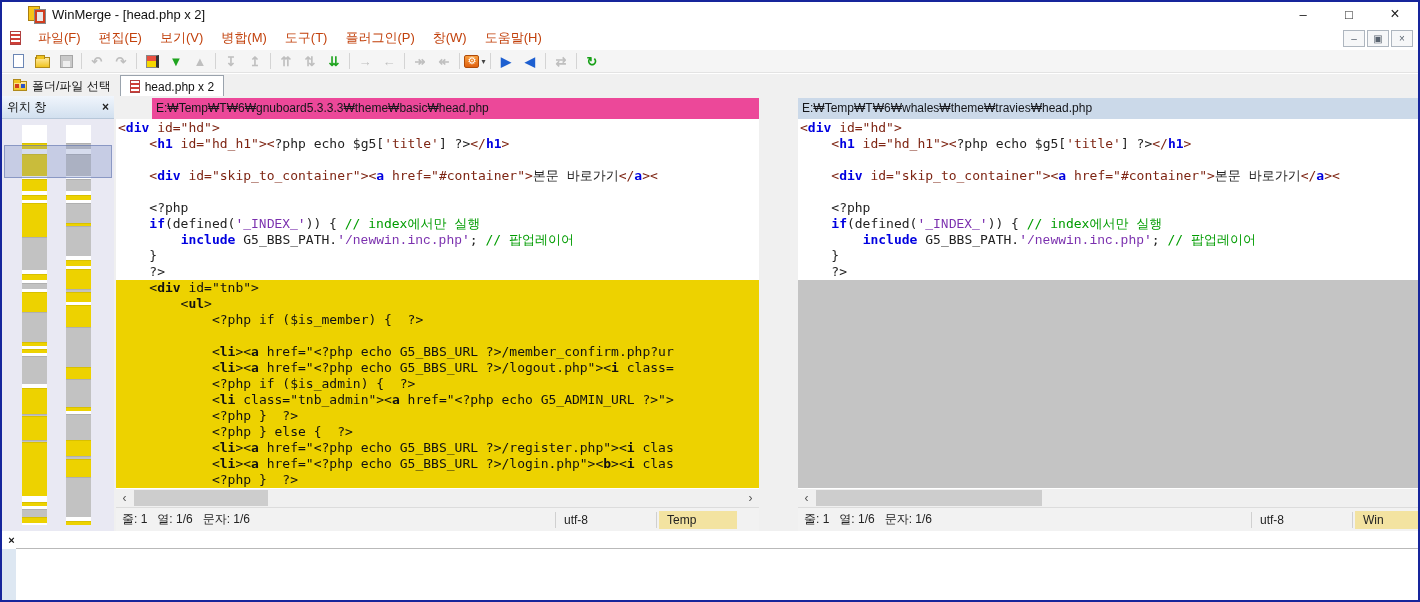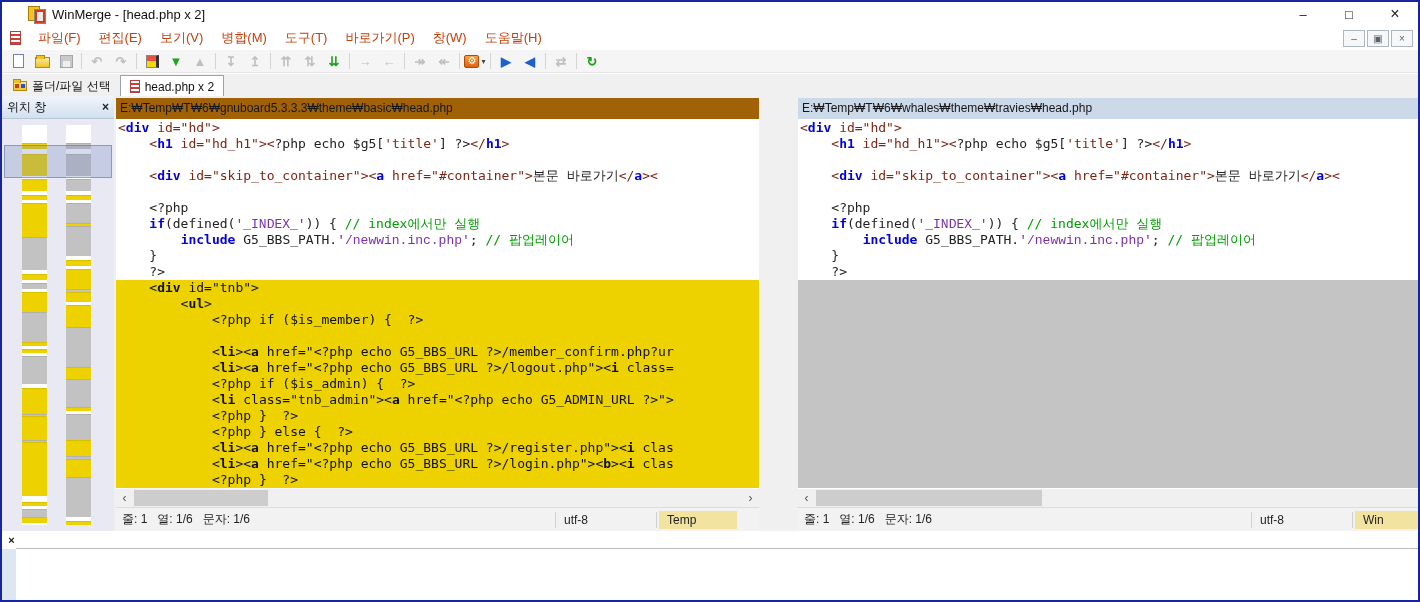--- a/index.html
+++ b/index.html
@@ -61,21 +61,21 @@
   .band { width:100%; }
   .band-y { background:#edd200; border-top:1px solid #d8c000; }
   .band-g { background:#c2c2c2; border-top:1px solid #b0b0b0; }
   .band-w { background:#ffffff; }
   .loc-viewport { position:absolute; left:2px; right:2px; top:26px; height:33px; background:rgba(120,140,195,.30); border:1px solid rgba(90,110,170,.55); }
   
   .pane { position:absolute; top:96px; height:433px; }
   .pane-left { left:114px; width:643px; }
   .pane-right { left:796px; width:657px; }
   .pathhdr { height:21px; font-size:12px; padding:3px 4px 0 4px; white-space:nowrap; overflow:hidden; color:#15161a; }
-  .pane-left .pathhdr { background:#a16207; }
+  .pane-left .pathhdr { background:#ec4899;margin-left:36px; }
   .pane-right .pathhdr { background:#cbd9e9; }
   .code { position:absolute; left:0; top:21px; height:370px; background:#fff; overflow:hidden;
     font-family:"DejaVu Sans Mono","Liberation Mono",monospace; font-size:13px; line-height:16px; white-space:pre; padding:1px 0 0 2px; }
   .pane-left .code { width:643px; }
   .pane-right .code { width:640px; }
   .line { height:16px; }
   .line.diff { background:#edd200; margin-left:-2px; padding-left:2px; }
   .filler { background:#c4c4c4; margin-left:-2px; }
   .c-m { color:#7e2513; } .c-t { color:#0000e0; font-weight:bold; }
   .c-p { color:#222; } .c-s { color:#7a2fae;font-family:Liberation Mono, monospace; } .c-g { color:#009c00; }
@@ -123,21 +123,21 @@
   </div>
 
   <div class="menubar">
     <span class="ic-file-compare"></span>
     <span style="display:flex;">
         <span class="menu-item">파일(F)</span>
         <span class="menu-item">편집(E)</span>
         <span class="menu-item">보기(V)</span>
         <span class="menu-item">병합(M)</span>
         <span class="menu-item">도구(T)</span>
-        <span class="menu-item">바로가기(P)</span>
+        <span class="menu-item">플러그인(P)</span>
         <span class="menu-item">창(W)</span>
         <span class="menu-item">도움말(H)</span>
       </span>
     <div class="mdi-controls">
       <span class="mdi-btn">–</span>
       <span class="mdi-btn">▣</span>
       <span class="mdi-btn">×</span>
     </div>
   </div>
 

